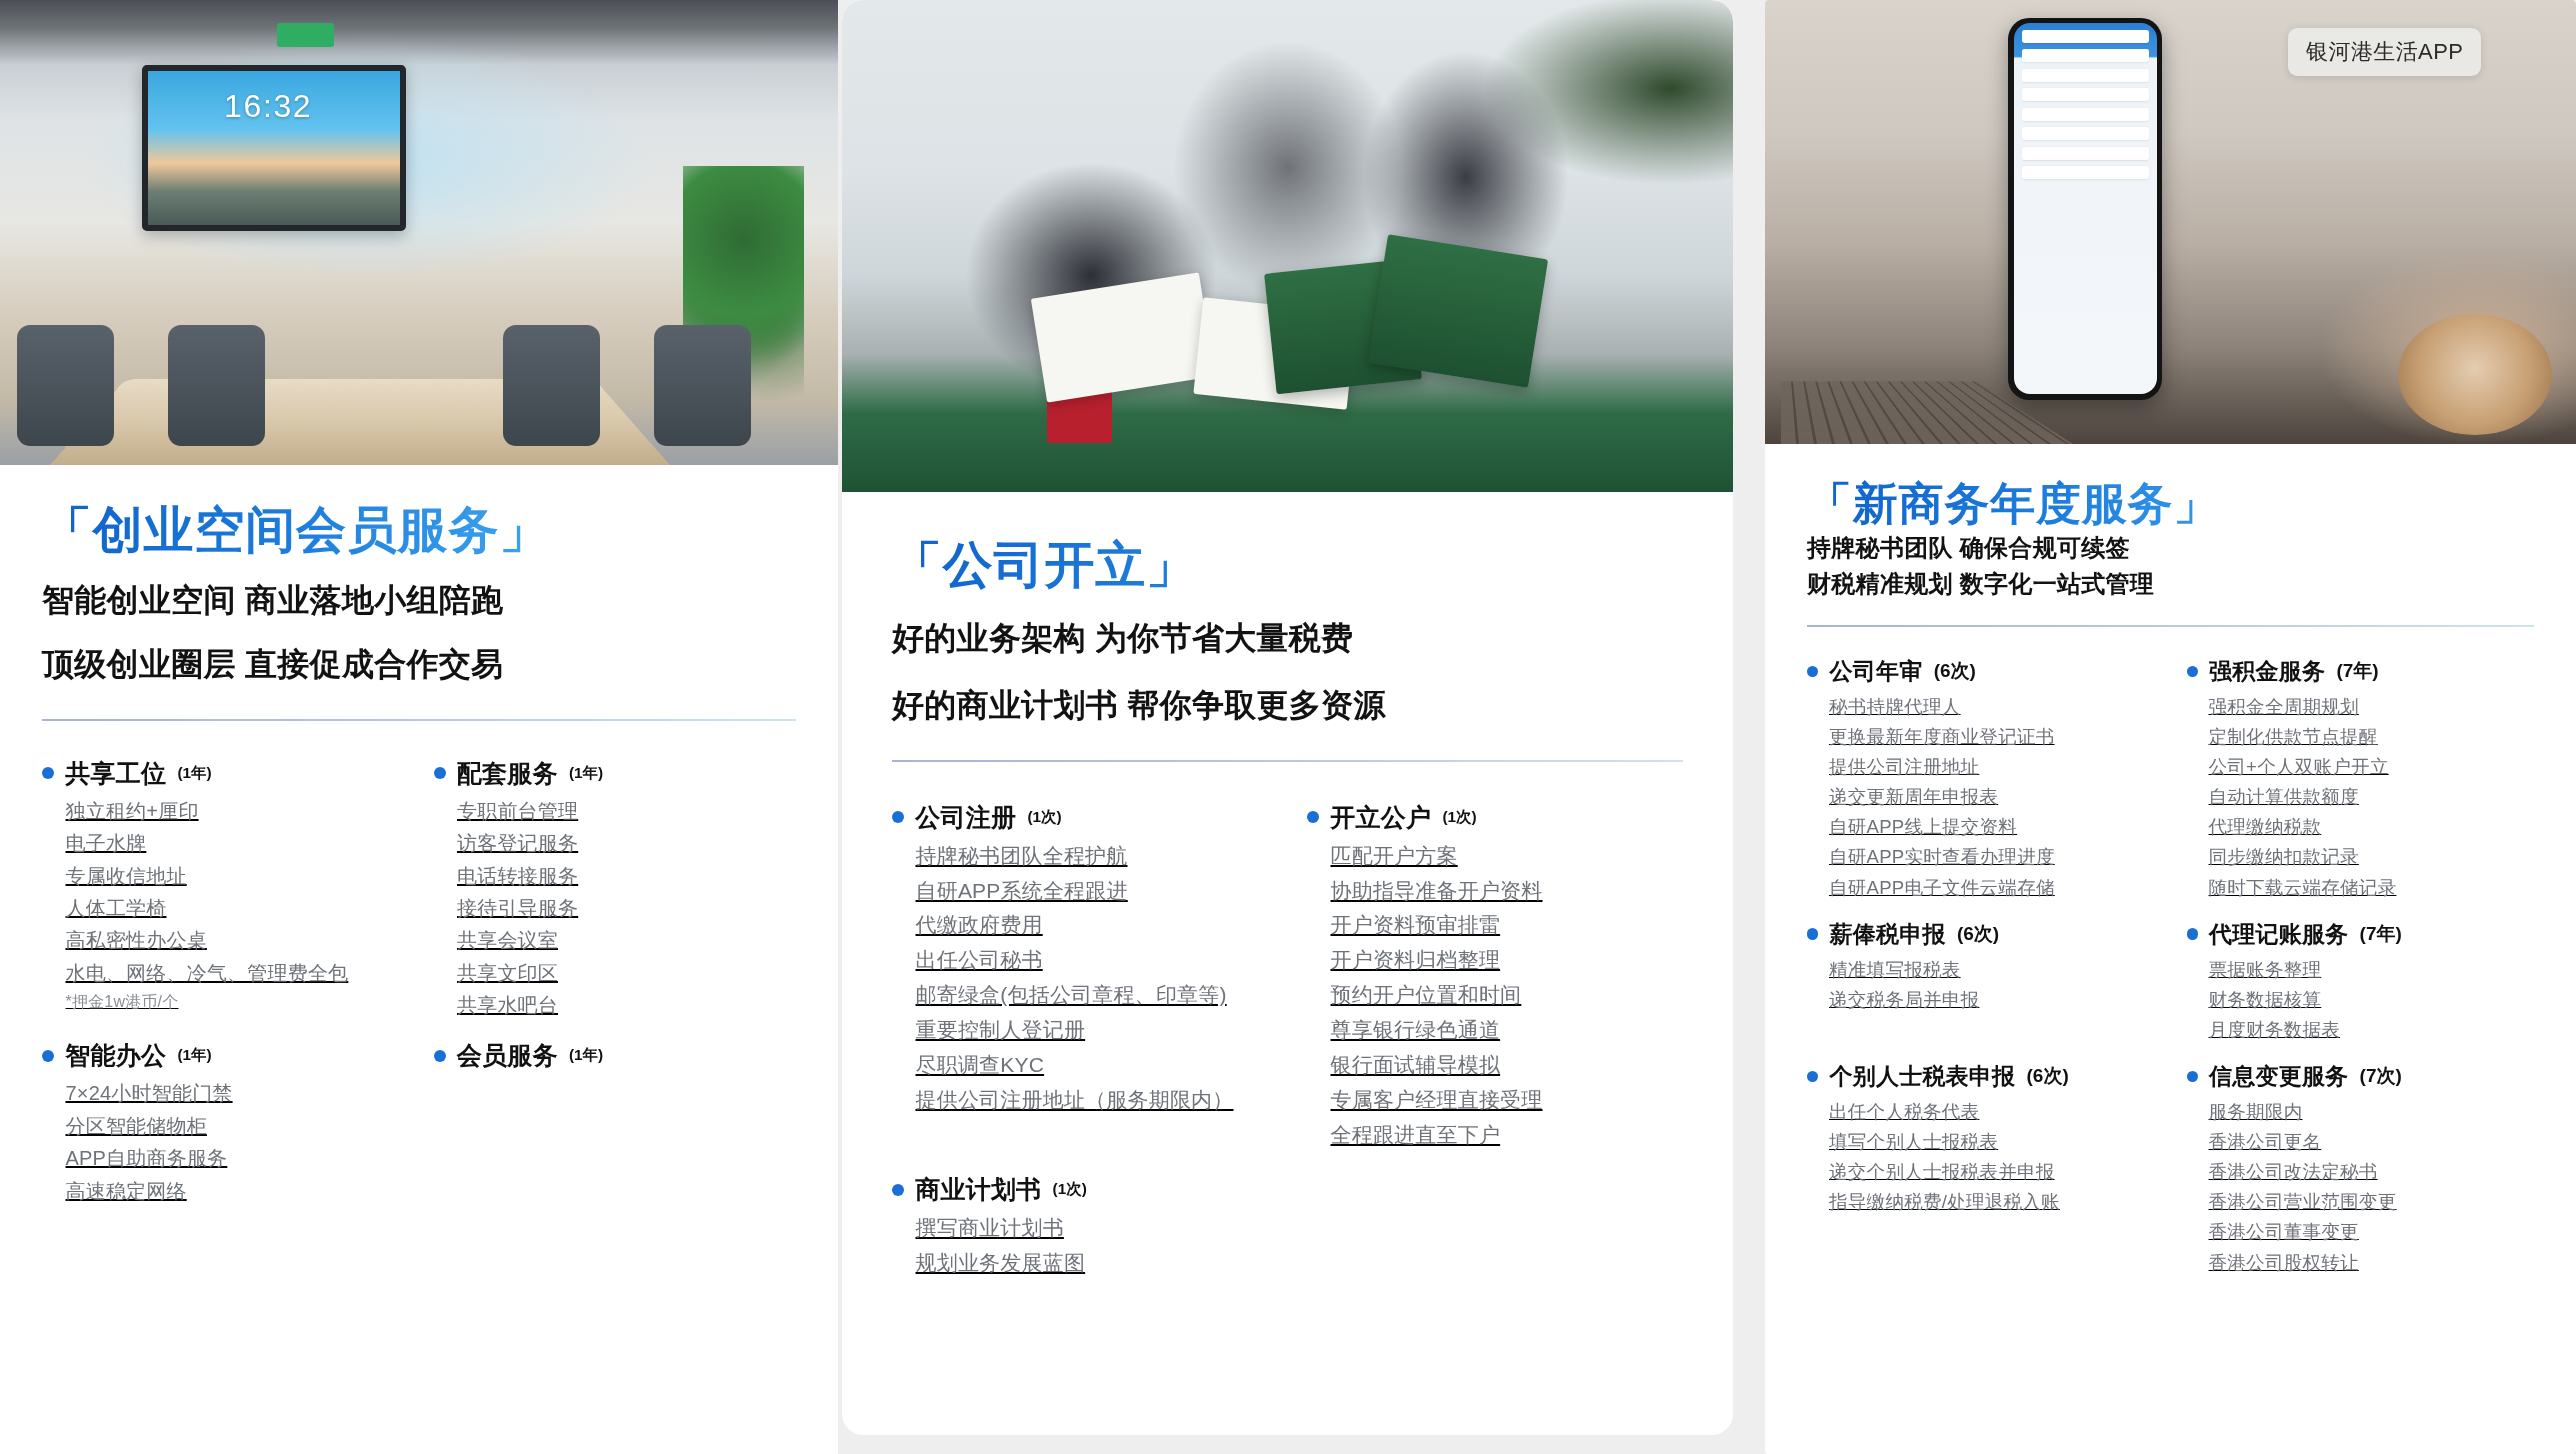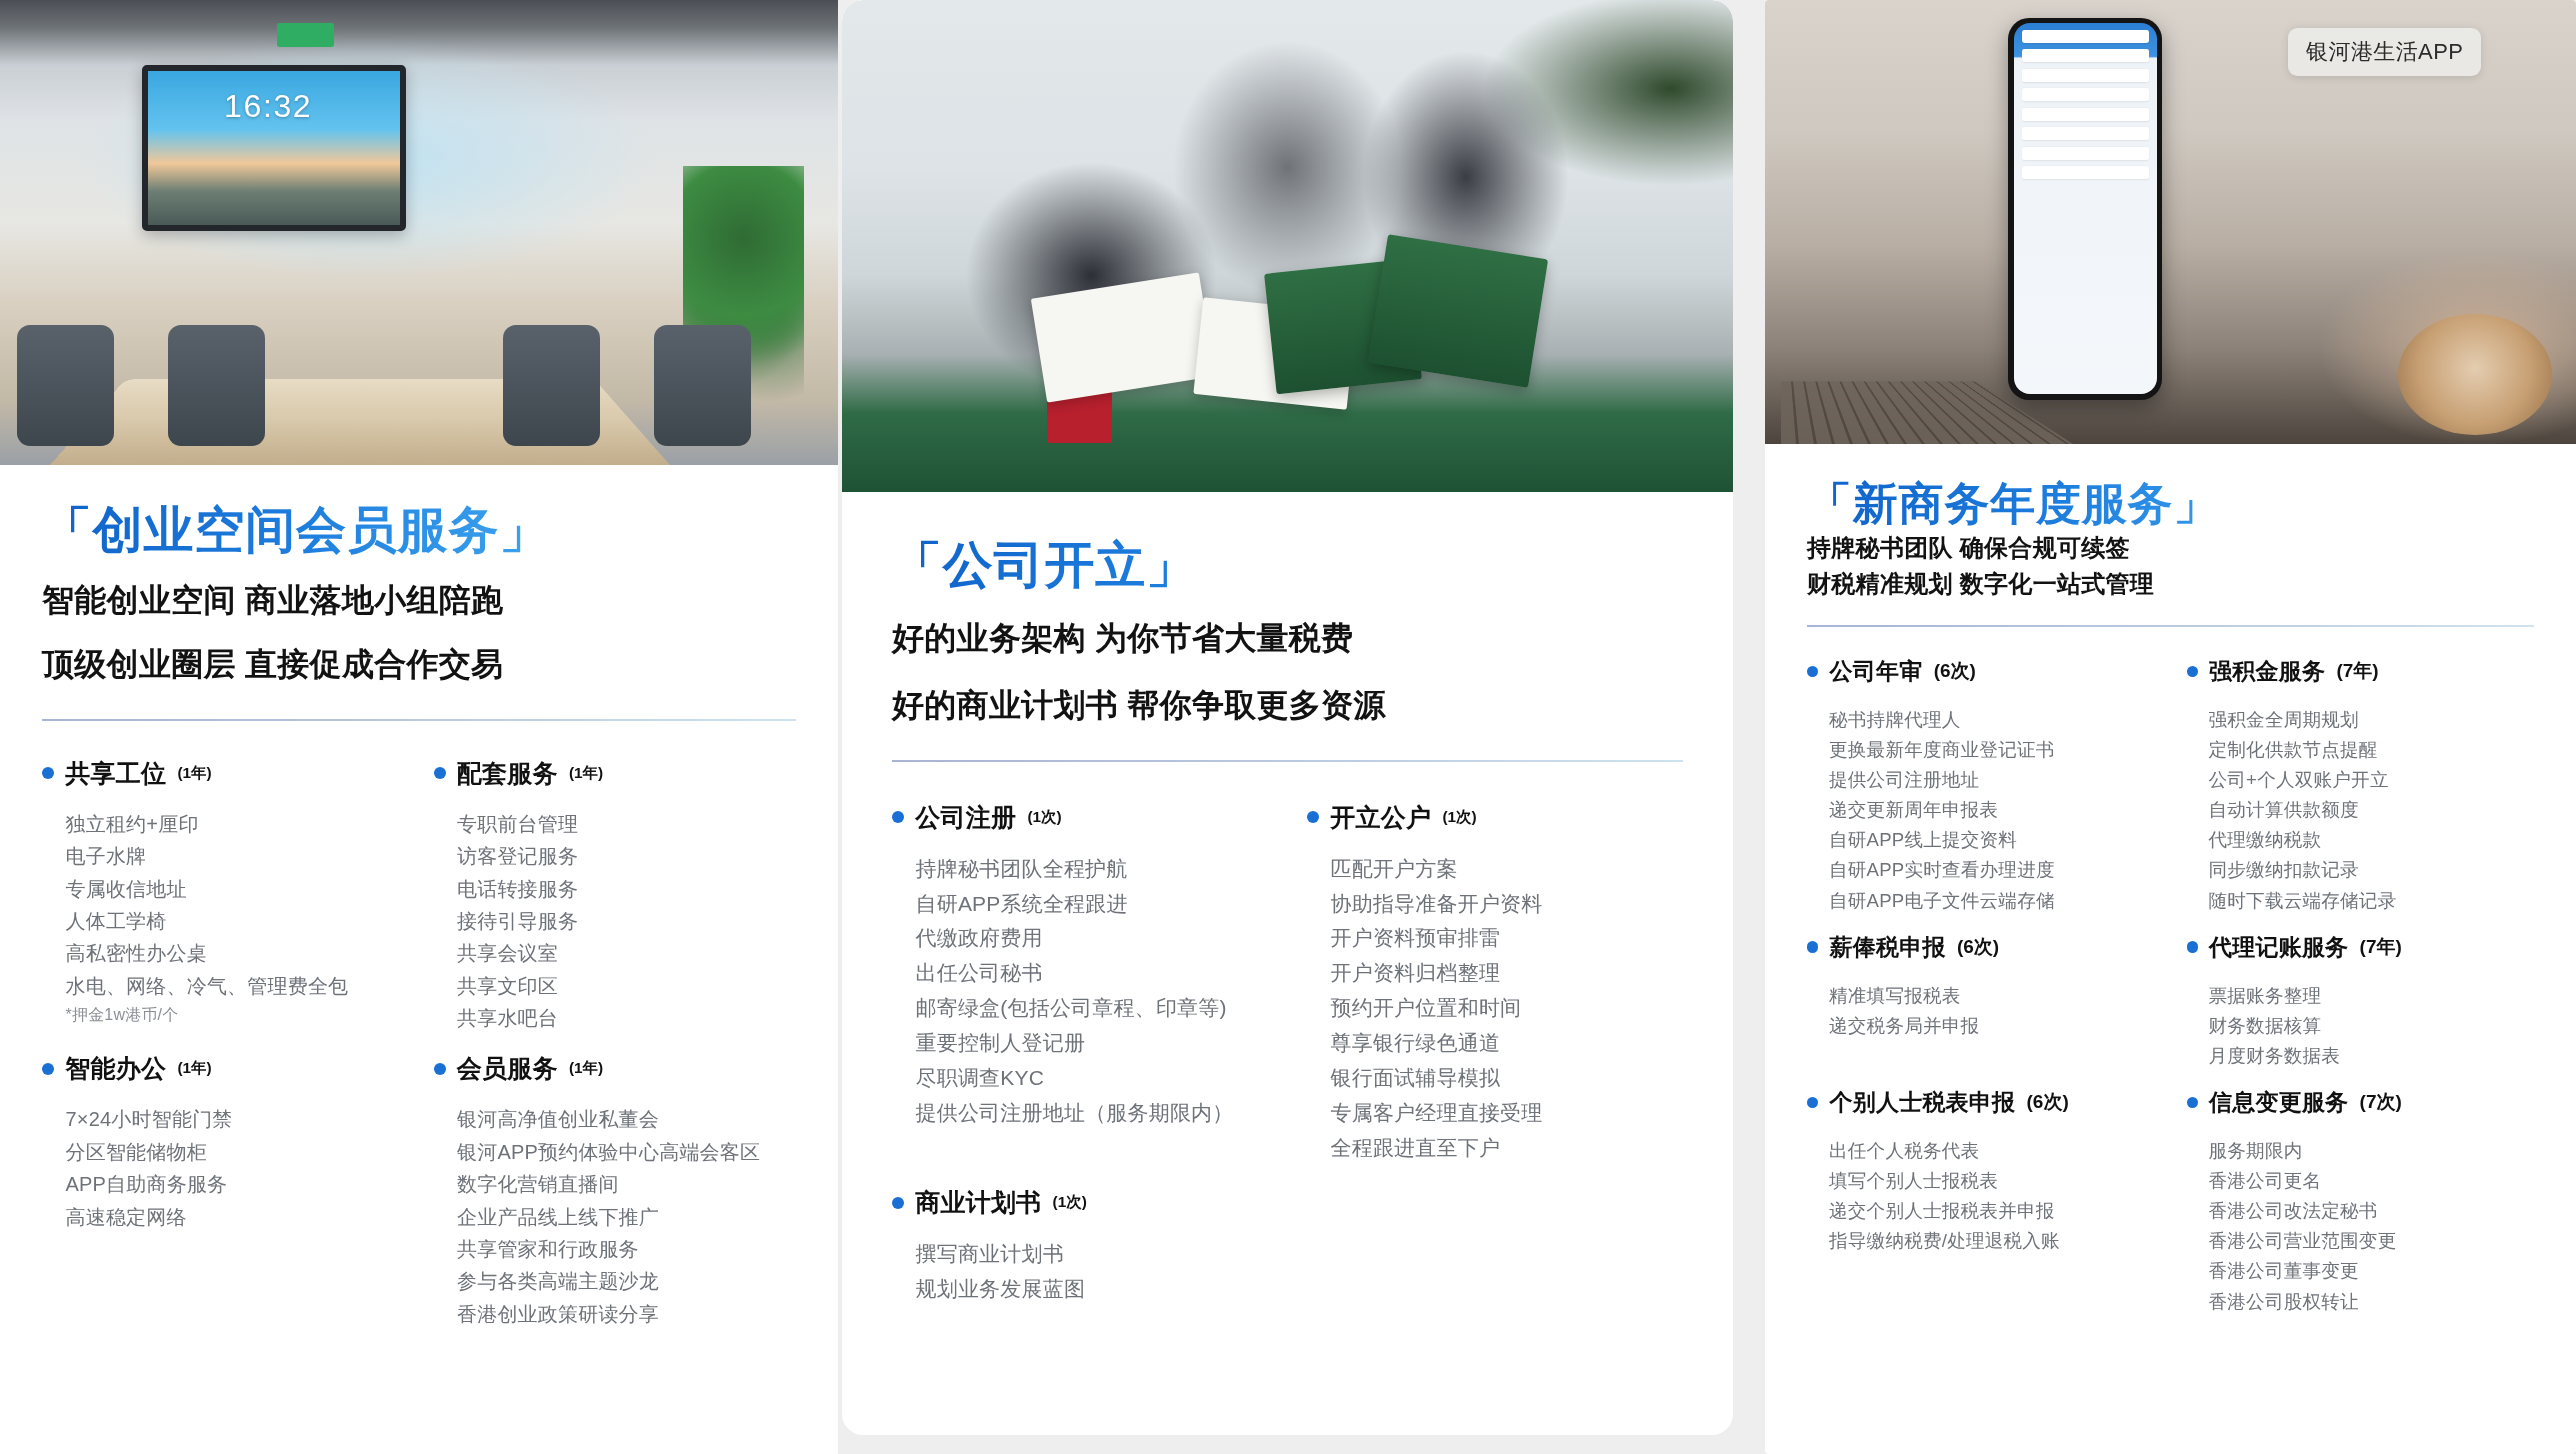--- a/index.html
+++ b/index.html
@@ -162,21 +162,21 @@
   .grp-head { display:flex; align-items:center; gap:11.3px; }
   .dot { width:12px; height:12px; border-radius:50%; background:#1a6fd4; flex:0 0 auto; }
   #card-3 .dot { width:11.3px; height:11.3px; }
   .grp-title { color:#111; font-weight:700; letter-spacing:0.2px; }
   #card-1 .grp-title, #card-2 .grp-title { font-size: 25px; }
   #card-3 .grp-title { font-size: 23px; }
   .grp-qty { color:#111; font-weight:700; }
   #card-1 .grp-qty, #card-2 .grp-qty { font-size: 15.4px; }
   #card-3 .grp-qty { font-size: 19px; }
 
-  .grp-items { margin-top: 18px; }
+  .grp-items { margin-top: 5px; text-decoration: underline; }
   #card-1 .grp-items, #card-2 .grp-items { padding-left: 23.5px; }
   #card-3 .grp-items { padding-left: 22px; }
   .grp-items li { list-style:none; color:#6e7279; letter-spacing:0.2px; white-space:nowrap; }
   #card-1 .grp-items li { font-size: 20px; line-height: 1.62; }
   #card-2 .grp-items li { font-size: 21px; line-height: 1.66; }
   #card-3 .grp-items li { font-size: 18.6px; line-height: 1.62; }
   .note { color:#8b8f95 !important; }
   #card-1 .grp-items li.note { font-size: 16px; }
 </style>
 </head>
@@ -251,29 +251,20 @@
             <li>高速稳定网络</li>
           </ul>
         </div>
 
         <div class="grp">
           <div class="grp-head">
             <span class="dot"></span>
             <span class="grp-title">会员服务</span>
             <span class="grp-qty">(1年)</span>
           </div>
-          <ul class="grp-items">
-            <li>银河高净值创业私董会</li>
-            <li>银河APP预约体验中心高端会客区</li>
-            <li>数字化营销直播间</li>
-            <li>企业产品线上线下推广</li>
-            <li>共享管家和行政服务</li>
-            <li>参与各类高端主题沙龙</li>
-            <li>香港创业政策研读分享</li>
-          </ul>
         </div>
 
       </div>
     </div>
   </section>
 
   <section class="card" id="card-2">
     <div class="hero">
       <div class="hero-team">
         <div class="redtab"></div>

